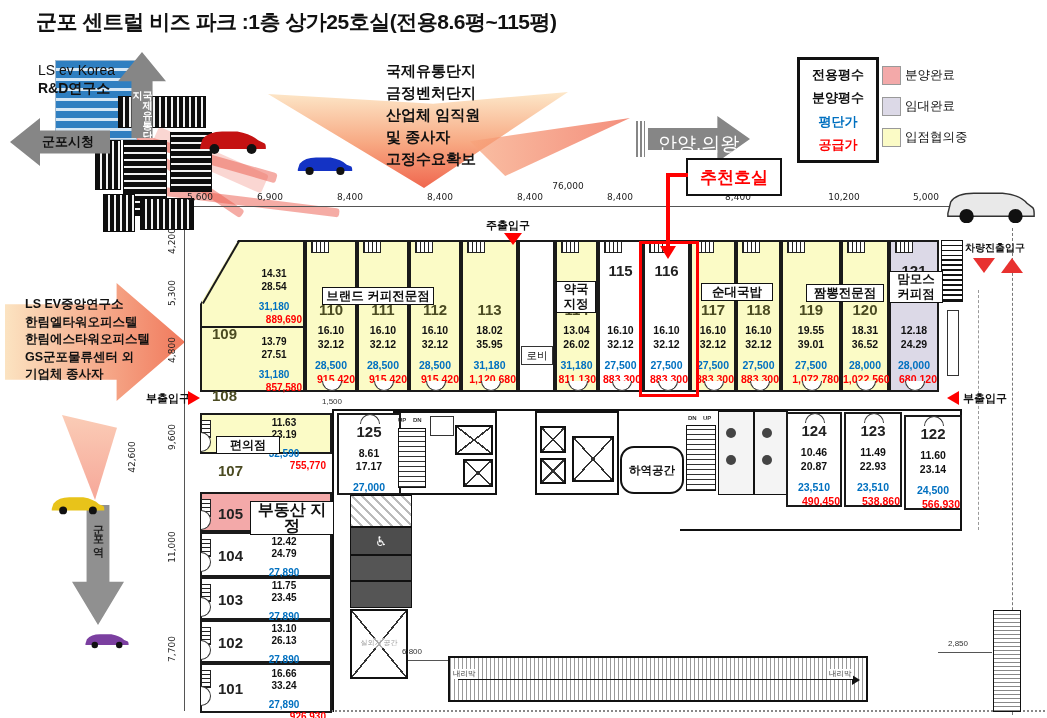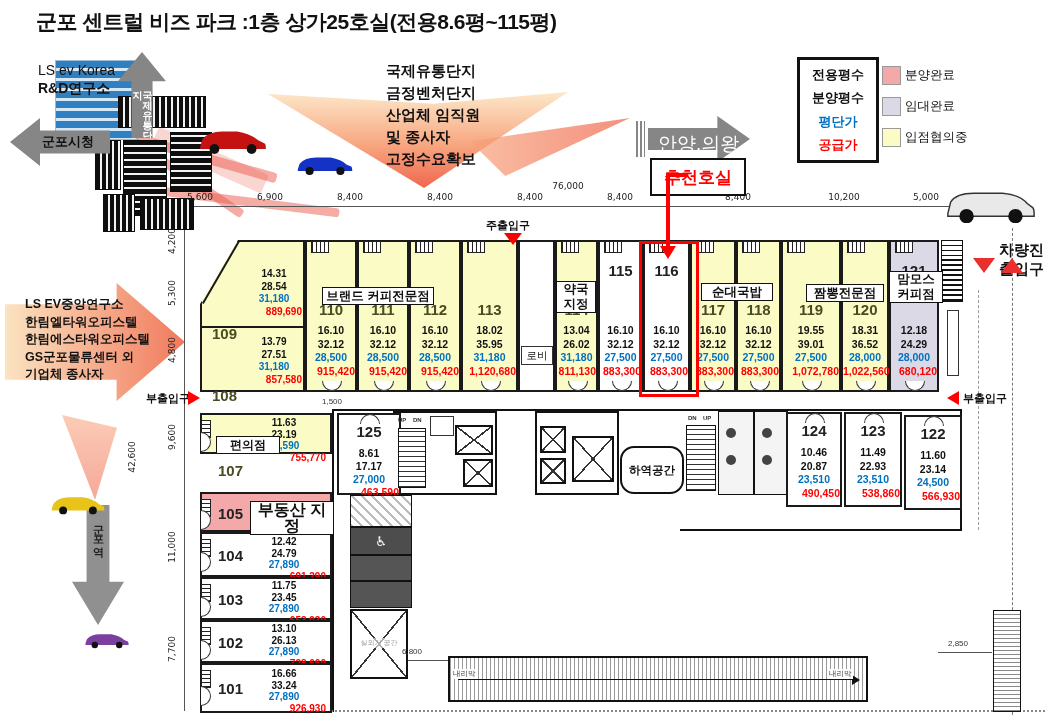--- a/index.html
+++ b/index.html
@@ -10,21 +10,21 @@
   .unit{position:absolute;border:2px solid #1a1a1a;box-sizing:border-box;z-index:2;}
   .u-y{background:#FBFBC6;}
   .u-w{background:#FFFFFF;}
   .u-p{background:#F3A9A9;}
   .u-g{background:#DCD9E7;}
   .uno{font-weight:bold;font-size:15px;color:#222;}
   .u-y .uno{color:#4B4B22;margin-top:39px;}
   .tru .uno{position:absolute;left:0;right:0;top:20px;text-align:center;}
   .vals{position:absolute;text-align:center;font-weight:bold;font-size:10.5px;line-height:13.5px;color:#111;}
   .tru .vals{left:0;right:0;top:82px;}
-  .pb{color:#0070C0;}
+  .pb{color:#0070C0;margin-top:8px;}
   .pr{color:#FF0000;text-align:right;}
   
   .tru::before{content:"";position:absolute;left:4px;top:-1px;width:16px;height:10px;
     background:repeating-linear-gradient(90deg,#222 0 1.5px,#fff 1.5px 4px);border:1px solid #222;}
   .tru::after{content:"";position:absolute;bottom:-1px;left:calc(50% - 9px);width:18px;height:9px;
     border:1.2px solid #333;border-top:none;border-radius:0 0 18px 18px;background:#fff;}
   .blu::before{content:"";position:absolute;left:-1px;top:5px;width:8px;height:16px;
     background:repeating-linear-gradient(0deg,#222 0 1.5px,#fff 1.5px 4px);border:1px solid #222;}
   .blu::after{content:"";position:absolute;left:-1px;top:45%;width:9px;height:18px;
     border:1.2px solid #333;border-left:none;border-radius:0 18px 18px 0;background:#fff;}
@@ -133,21 +133,21 @@
     <div style="color:#0070C0">평단가</div>
     <div style="color:#FF0000">공급가</div>
   </div>
   <div class="abs" style="left:882px;top:66px;width:17px;height:17px;background:#F3A9A9;border:1px solid #999;z-index:5"></div>
   <div class="abs" style="left:905px;top:67px;font-size:12.5px;z-index:5">분양완료</div>
   <div class="abs" style="left:882px;top:97px;width:17px;height:17px;background:#DCD9E7;border:1px solid #999;z-index:5"></div>
   <div class="abs" style="left:905px;top:98px;font-size:12.5px;z-index:5">임대완료</div>
   <div class="abs" style="left:882px;top:128px;width:17px;height:17px;background:#FBFBC6;border:1px solid #999;z-index:5"></div>
   <div class="abs" style="left:905px;top:129px;font-size:12.5px;z-index:5">입점협의중</div>
 
-  <div class="abs" style="left:650px;top:158px;width:92px;height:34px;border:2.5px solid #111;background:#fff;z-index:6;
+  <div class="abs" style="left:686px;top:158px;width:92px;height:34px;border:2.5px solid #111;background:#fff;z-index:6;
        display:flex;align-items:center;justify-content:center;font-size:17px;font-weight:bold;color:#FF0000">추천호실</div>
   <div class="abs" style="left:666px;top:173px;width:22px;height:4px;background:#FF0000;z-index:6"></div>
   <div class="abs" style="left:666px;top:173px;width:4px;height:74px;background:#FF0000;z-index:6"></div>
   <div class="tri" style="left:660px;top:246px;border-left:8px solid transparent;border-right:8px solid transparent;border-top:13px solid #FF0000;z-index:6"></div>
   <div class="abs" style="left:639px;top:241px;width:54px;height:150px;border:3px solid #FF0000;z-index:5"></div>
 
   <div class="dline" style="left:162px;top:206px;width:848px;height:1px"></div>
   <div class="dline" style="left:184px;top:215px;width:1px;height:496px"></div>
   <div class="dim" style="left:180px;top:192px">5,600</div>
   <div class="dim" style="left:250px;top:192px">6,900</div>
@@ -469,21 +469,21 @@
   <div class="abs" style="left:1012px;top:228px;width:0;height:487px;border-left:1.5px dashed #777;z-index:1"></div>
   <div class="abs" style="left:978px;top:290px;width:0;height:240px;border-left:1px dashed #999;z-index:1"></div>
   <div class="abs" style="left:200px;top:710px;width:845px;height:0;border-top:2px dotted #888;z-index:1"></div>
 
   <div class="abs" style="left:486px;top:218px;font-size:11px;font-weight:bold;z-index:4">주출입구</div>
   <div class="tri" style="left:504px;top:233px;border-left:9px solid transparent;border-right:9px solid transparent;border-top:12px solid #FF0000"></div>
   <div class="abs" style="left:146px;top:391px;font-size:11px;font-weight:bold;z-index:4">부출입구</div>
   <div class="tri" style="left:188px;top:391px;border-top:7px solid transparent;border-bottom:7px solid transparent;border-left:12px solid #FF0000"></div>
   <div class="abs" style="left:963px;top:391px;font-size:11px;font-weight:bold;z-index:4">부출입구</div>
   <div class="tri" style="left:947px;top:391px;border-top:7px solid transparent;border-bottom:7px solid transparent;border-right:12px solid #FF0000"></div>
-  <div class="abs" style="left:999px;top:241px;font-size:15px;font-weight:bold;z-index:4">차량진출입구</div>
+  <div class="abs" style="left:965px;top:241px;font-size:10px;font-weight:bold;z-index:4">차량진출입구</div>
   <div class="tri" style="left:973px;top:258px;border-left:11px solid transparent;border-right:11px solid transparent;border-top:15px solid #E8312F"></div>
   <div class="tri" style="left:1001px;top:258px;border-left:11px solid transparent;border-right:11px solid transparent;border-bottom:15px solid #E8312F"></div>
 
   <svg class="car" style="left:198px;top:126px;width:70px" viewBox="0 0 64 26">
     <path d="M2 19 L4 12 Q10 5 22 5 L36 5 Q48 7 55 13 L61 16 Q62 17 62 19 L62 21 L2 21 Z" fill="#C41212"></path>
     <circle cx="15" cy="21" r="4.5" fill="#111"></circle>
       <circle cx="49" cy="21" r="4.5" fill="#111"></circle>
   </svg>
   <svg class="car" style="left:296px;top:152px;width:58px" viewBox="0 0 64 26">
     <path d="M2 19 L4 13 Q10 6 22 6 L38 6 Q50 8 56 14 L61 16 Q62 17 62 19 L62 21 L2 21 Z" fill="#1433C4"></path>

